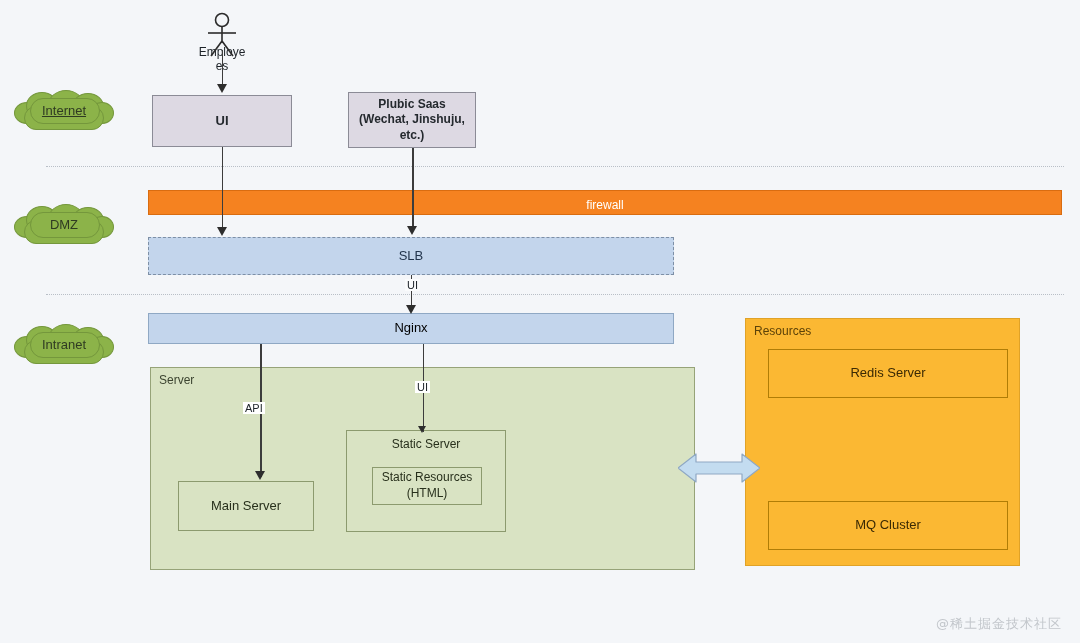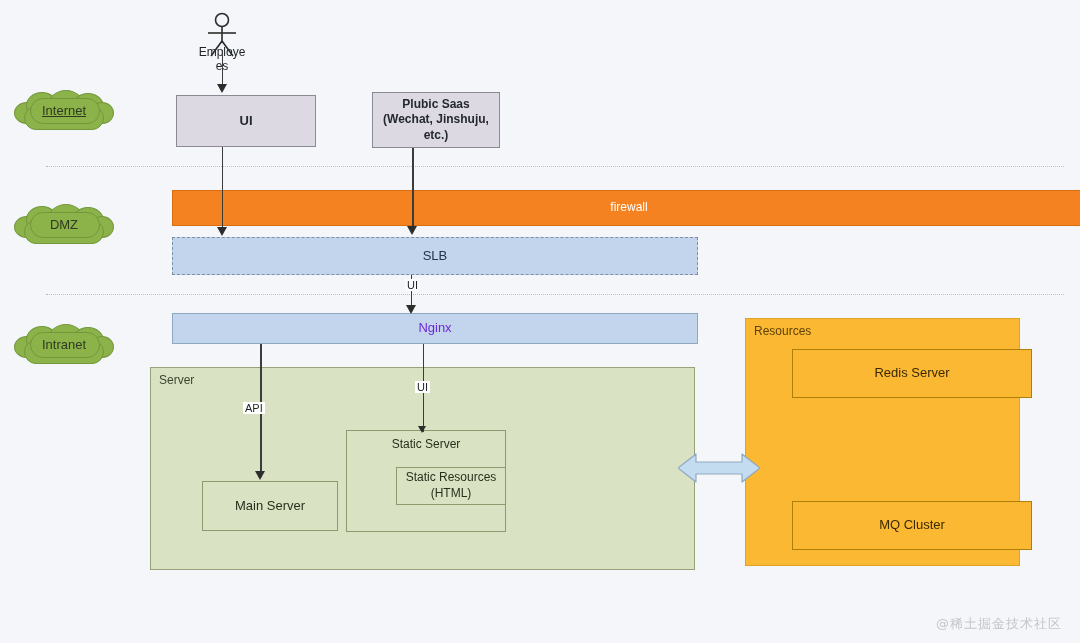--- a/index.html
+++ b/index.html
@@ -50,21 +50,20 @@
   .box {
     position: absolute;
     box-sizing: border-box;
     display: flex;
     align-items: center;
     justify-content: center;
     text-align: center;
     font-size: 13px;
     color: #24292e;
     line-height: 1.3;
-    margin-left: 24px;
   }
   
   .stack::before,
   .stack::after {
     content: "";
     position: absolute;
     box-sizing: border-box;
     z-index: -1;
   }
   
@@ -87,21 +86,21 @@
   .firewall {
     background: #f58220;
     border: 1px solid #d96c10;
     color: #ffffff;
     font-size: 12px;
   }
   
   .blue {
     background: #c3d5ec;
     border: 1px solid #8fa8c4;
-    color: #6d28d9;
+    color: #000000;
   }
   .blue-dashed {
     background: #c3d5ec;
     border: 1px dashed #7d8fa6;
     color: #23354d;
   }
   
   .green-container {
     position: absolute;
     box-sizing: border-box;
@@ -270,21 +269,21 @@
     <span>(Wechat, Jinshuju,</span>
     <span>etc.)</span>
   </div>
 
   <div class="vline" style="left:222px; top:147px; height:83px;"></div>
   <div class="arrowhead" style="left:217px; top:227px;"></div>
 
   <div class="vline thick" style="left:412px; top:148px; height:82px;"></div>
   <div class="arrowhead" style="left:407px; top:226px;"></div>
 
-  <div class="box firewall" style="left:148px; top:190px; width:914px; height:36px;">
+  <div class="box firewall" style="left:148px; top:190px; width:914px; height:25px;align-items:flex-end;">
     <span>firewall</span>
   </div>
 
   <div class="box blue-dashed" style="left:148px; top:237px; width:526px; height:38px;">
     <span>SLB</span>
   </div>
 
   <div class="vline" style="left:411px; top:275px; height:36px;"></div>
   <div class="edge-label" style="left:405px; top:279px;">UI</div>
   <div class="arrowhead" style="left:406px; top:305px;"></div>

